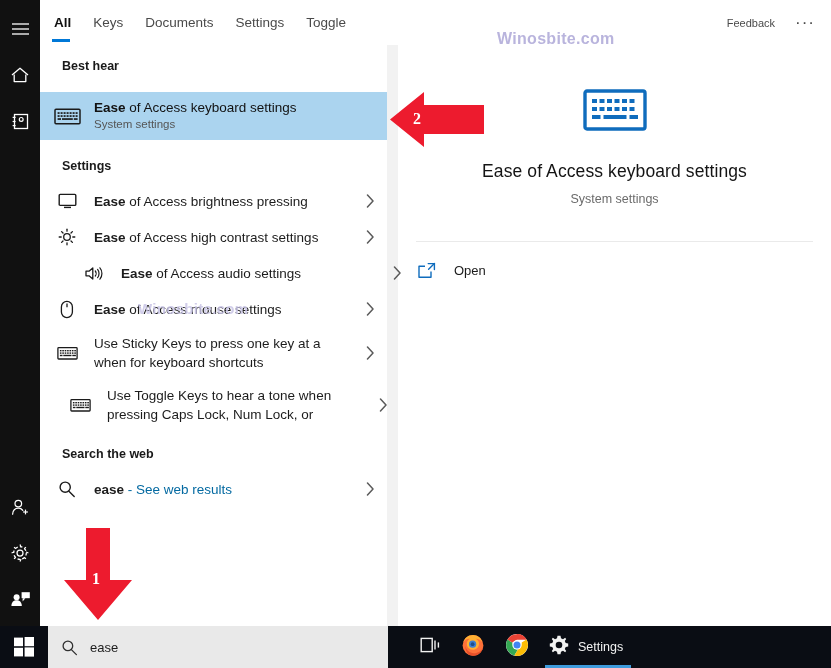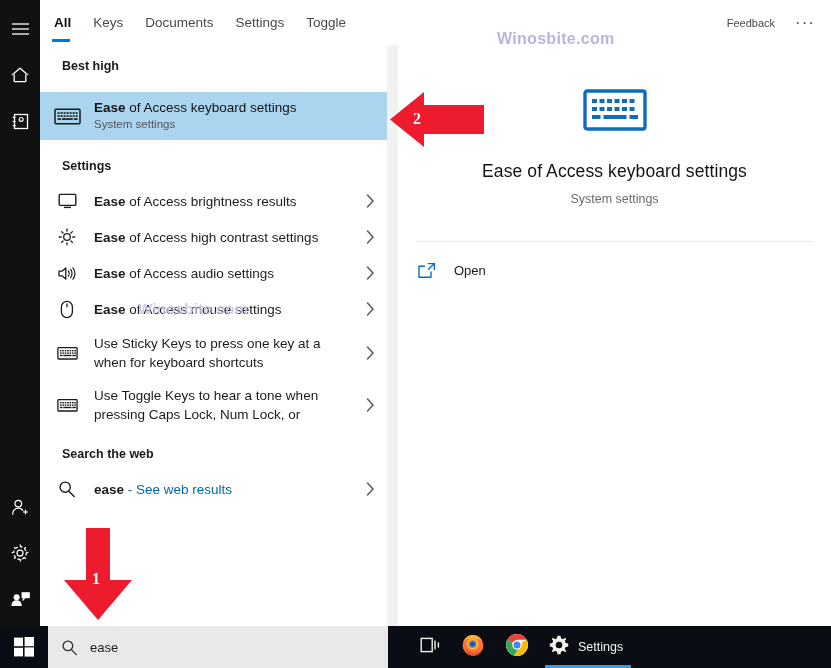--- a/index.html
+++ b/index.html
@@ -222,21 +222,21 @@
       <div class="nav-item">
         <span>Toggle</span>
       </div>
       <div class="nav-spacer"></div>
       <div class="nav-right">
         <span>Feedback</span>
       </div>
       <div class="nav-dots">···</div>
     </div>
 
-    <div class="sec-hdr" style="position:absolute;left:0;top:52px;width:347px;">Best high</div>
+    <div class="sec-hdr" style="position:absolute;left:0;top:52px;width:347px;">Best hear</div>
 
     <div class="best-row" style="top:92px;">
       <div class="best-ico">
         <svg width="27" height="19" viewBox="0 0 27 19">
           <rect x="1" y="2.2" width="25" height="14.6" rx="1" fill="none" stroke="#1b1b1b" stroke-width="1.5"></rect>
           <g fill="#1b1b1b">
             <rect x="3.6" y="5.2" width="2" height="1.7"></rect>
               <rect x="6.6" y="5.2" width="2" height="1.7"></rect>
             <rect x="9.6" y="5.2" width="2" height="1.7"></rect>
               <rect x="12.6" y="5.2" width="2" height="1.7"></rect>
@@ -267,21 +267,21 @@
     <div class="sec-hdr" style="position:absolute;left:0;top:152px;width:347px;">Settings</div>
 
     <div class="res-row" style="top:186px;height:30px;">
       <div class="res-ico">
         <svg width="19" height="16" viewBox="0 0 19 16">
           <rect x="1.2" y="1.4" width="16.6" height="11" rx="1" fill="none" stroke="#1b1b1b" stroke-width="1.4"></rect>
           <line x1="6" y1="14.4" x2="13" y2="14.4" stroke="#1b1b1b" stroke-width="1.4"></line>
         </svg>
       </div>
       <div class="res-label">
-        <b>Ease</b><span> of Access brightness results</span>
+        <b>Ease</b><span> of Access brightness pressing</span>
       </div>
       <div class="chev">
         <svg width="9" height="14" viewBox="0 0 9 14">
             <path d="M1.5 1 L7 7 L1.5 13" fill="none" stroke="#5a5a5a" stroke-width="1.5" stroke-linecap="round" stroke-linejoin="round"></path>
           </svg>
       </div>
     </div>
 
     <div class="res-row" style="top:222px;height:30px;">
       <div class="res-ico">
@@ -302,21 +302,21 @@
       <div class="res-label">
         <b>Ease</b><span> of Access high contrast settings</span>
       </div>
       <div class="chev">
         <svg width="9" height="14" viewBox="0 0 9 14">
             <path d="M1.5 1 L7 7 L1.5 13" fill="none" stroke="#5a5a5a" stroke-width="1.5" stroke-linecap="round" stroke-linejoin="round"></path>
           </svg>
       </div>
     </div>
 
-    <div class="res-row" style="top:258px;height:30px;">
+    <div class="res-row" style="top:258px;height:30px;margin-left:27px;">
       <div class="res-ico">
         <svg width="20" height="17" viewBox="0 0 20 17">
           <path d="M2 6.2 H5 L8.8 3 V14 L5 10.8 H2 Z" fill="none" stroke="#1b1b1b" stroke-width="1.3" stroke-linejoin="round"></path>
           <path d="M11.3 6 C12.4 7.3 12.4 9.7 11.3 11" fill="none" stroke="#1b1b1b" stroke-width="1.2" stroke-linecap="round"></path>
           <path d="M13.6 4.4 C15.5 6.6 15.5 10.4 13.6 12.6" fill="none" stroke="#1b1b1b" stroke-width="1.2" stroke-linecap="round"></path>
           <path d="M15.9 2.8 C18.6 5.9 18.6 11.1 15.9 14.2" fill="none" stroke="#1b1b1b" stroke-width="1.2" stroke-linecap="round"></path>
         </svg>
       </div>
       <div class="res-label">
         <b>Ease</b><span> of Access audio settings</span>
@@ -373,21 +373,21 @@
       <div class="res-label">
         <b></b><span>Use Sticky Keys to press one key at a when for keyboard shortcuts</span>
       </div>
       <div class="chev">
         <svg width="9" height="14" viewBox="0 0 9 14">
             <path d="M1.5 1 L7 7 L1.5 13" fill="none" stroke="#5a5a5a" stroke-width="1.5" stroke-linecap="round" stroke-linejoin="round"></path>
           </svg>
       </div>
     </div>
 
-    <div class="res-row" style="top:382px;height:46px;">
+    <div class="res-row" style="top:382px;height:46px;padding-left:13px;">
       <div class="res-ico">
         <svg width="21" height="15" viewBox="0 0 21 15">
           <rect x="0.9" y="1.6" width="19.2" height="11.4" rx="0.8" fill="none" stroke="#1b1b1b" stroke-width="1.3"></rect>
           <g fill="#1b1b1b">
             <rect x="2.9" y="4" width="1.6" height="1.4"></rect>
               <rect x="5.3" y="4" width="1.6" height="1.4"></rect>
             <rect x="7.7" y="4" width="1.6" height="1.4"></rect>
               <rect x="10.1" y="4" width="1.6" height="1.4"></rect>
             <rect x="12.5" y="4" width="1.6" height="1.4"></rect>
               <rect x="14.9" y="4" width="1.6" height="1.4"></rect>

